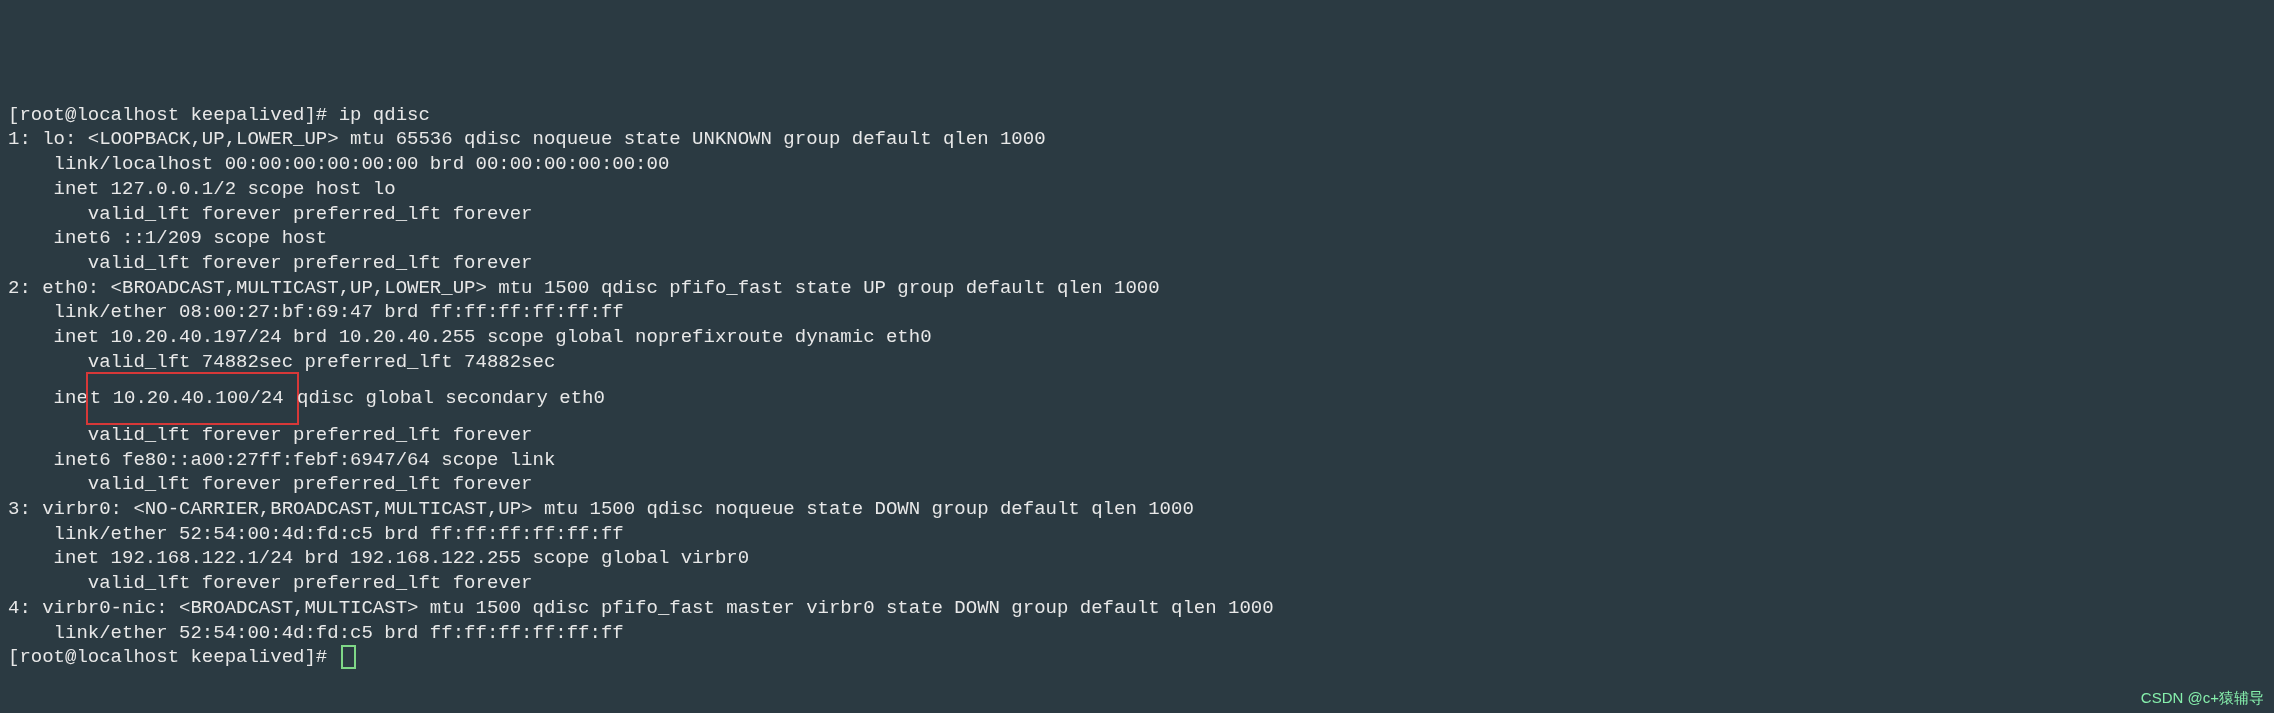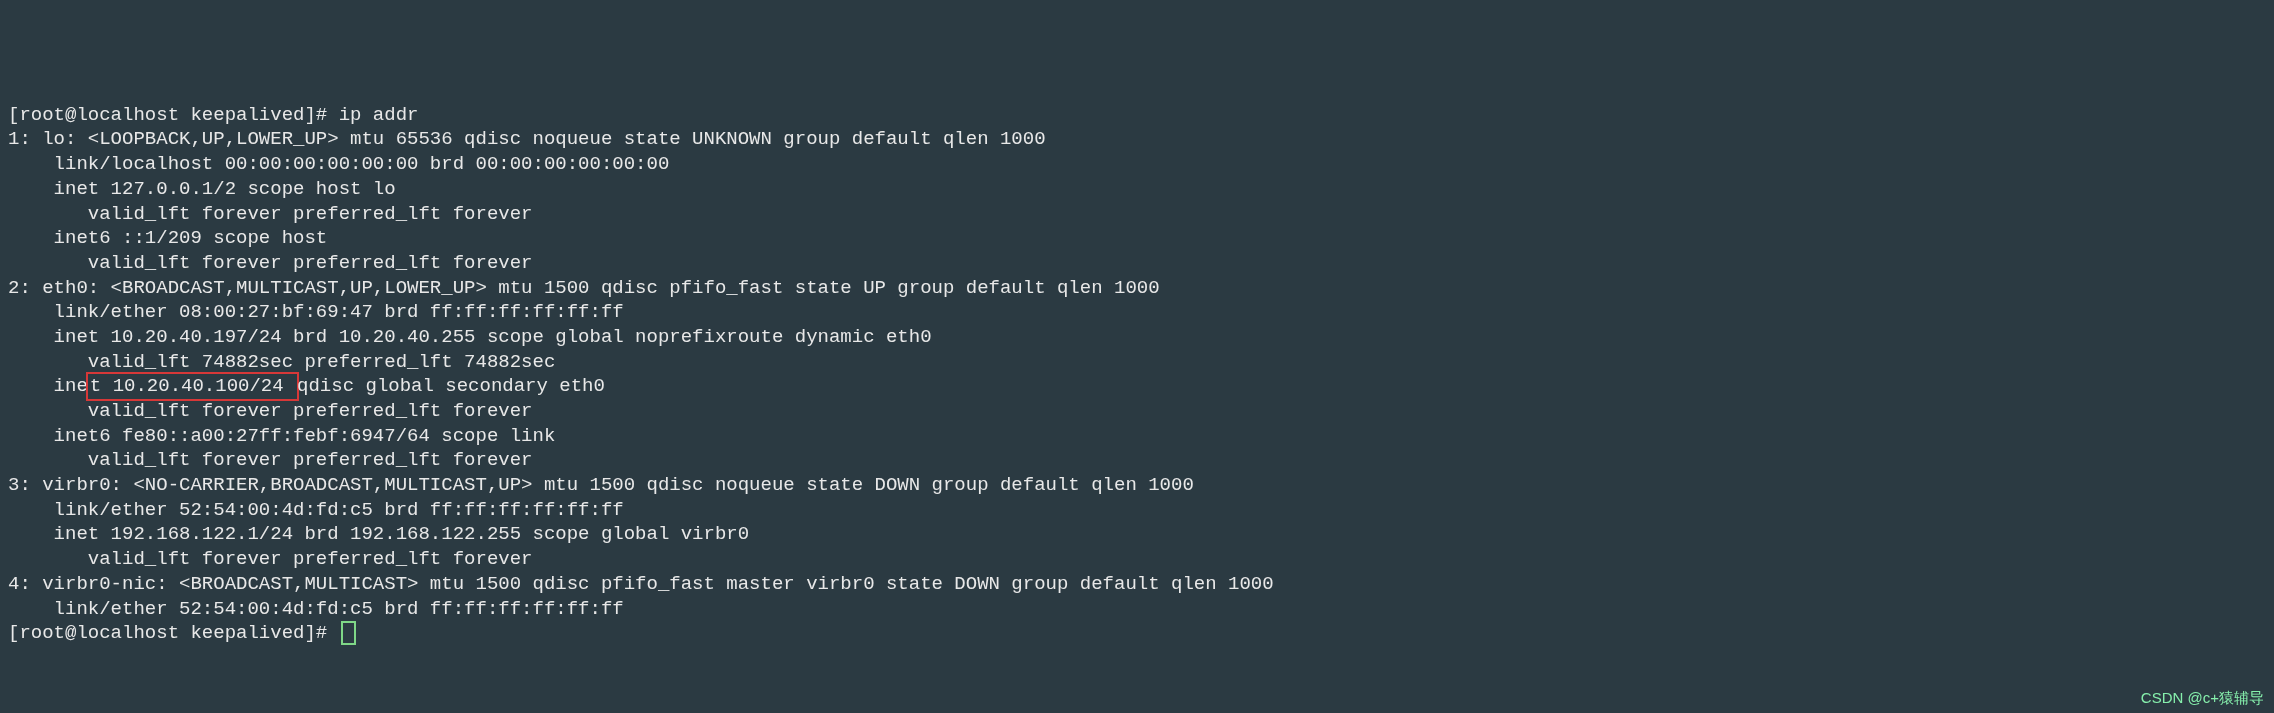--- a/index.html
+++ b/index.html
@@ -10,21 +10,21 @@
     font-family: "Consolas", "Courier New", monospace;
     font-size: 19px;
     line-height: 1.3;
     white-space: pre;
     width: 2274px;
     box-sizing: border-box;
   }
   .highlight-box {
     border: 2px solid #d73838;
     display: inline-block;
-    padding: 0 2px;
+    padding: 12px 2px;
     margin: -2px;
   }
   .cursor {
     display: inline-block;
     width: 11px;
     height: 20px;
     border: 2px solid #7fd787;
     vertical-align: middle;
     margin-left: 2px;
   }
@@ -35,21 +35,21 @@
     color: #86efac;
     font-size: 15px;
     font-family: sans-serif;
   }
 </style>
 </head>
 <body>
 
 
 
-<div><span>[root@localhost keepalived]# </span><span>ip addr</span>
+<div><span>[root@localhost keepalived]# </span><span>ip qdisc</span>
 <span>1: lo: &lt;LOOPBACK,UP,LOWER_UP&gt; mtu 65536 qdisc noqueue state UNKNOWN group default qlen 1000</span>
 <span>    link/localhost 00:00:00:00:00:00 brd 00:00:00:00:00:00</span>
 <span>    inet 127.0.0.1/2 scope host lo</span>
 <span>       valid_lft forever preferred_lft forever</span>
 <span>    inet6 ::1/209 scope host</span>
 <span>       valid_lft forever preferred_lft forever</span>
 <span>2: eth0: &lt;BROADCAST,MULTICAST,UP,LOWER_UP&gt; mtu 1500 qdisc pfifo_fast state UP group default qlen 1000</span>
 <span>    link/ether 08:00:27:bf:69:47 brd ff:ff:ff:ff:ff:ff</span>
 <span>    inet 10.20.40.197/24 brd 10.20.40.255 scope global noprefixroute dynamic eth0</span>
 <span>       valid_lft 74882sec</span><span> preferred_lft 74882sec</span>

